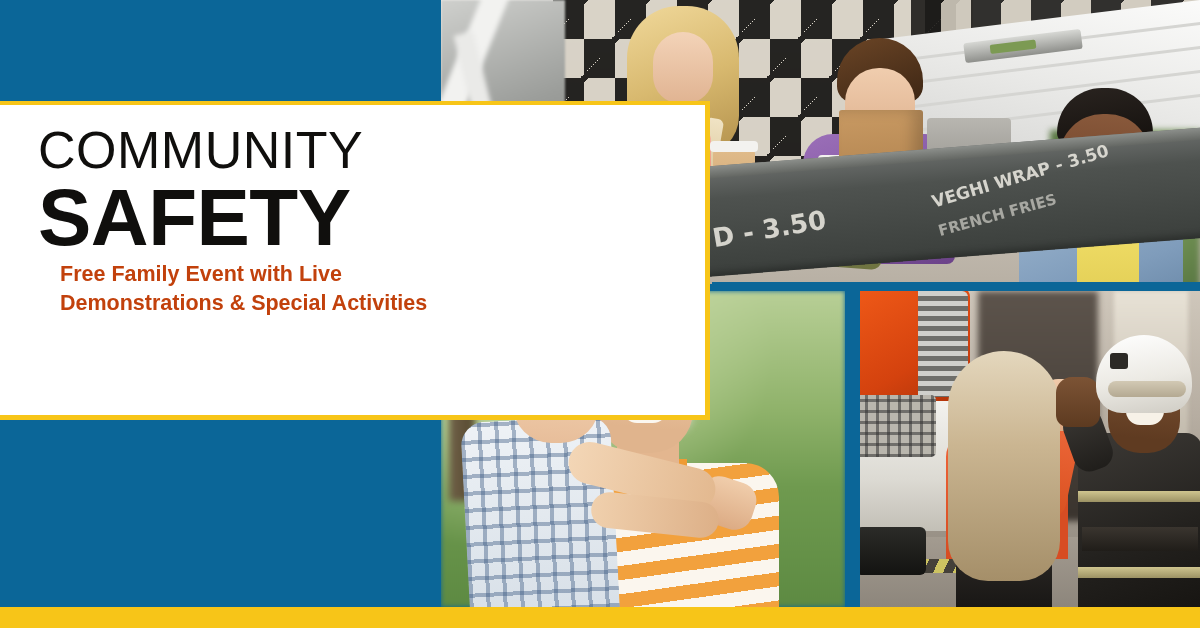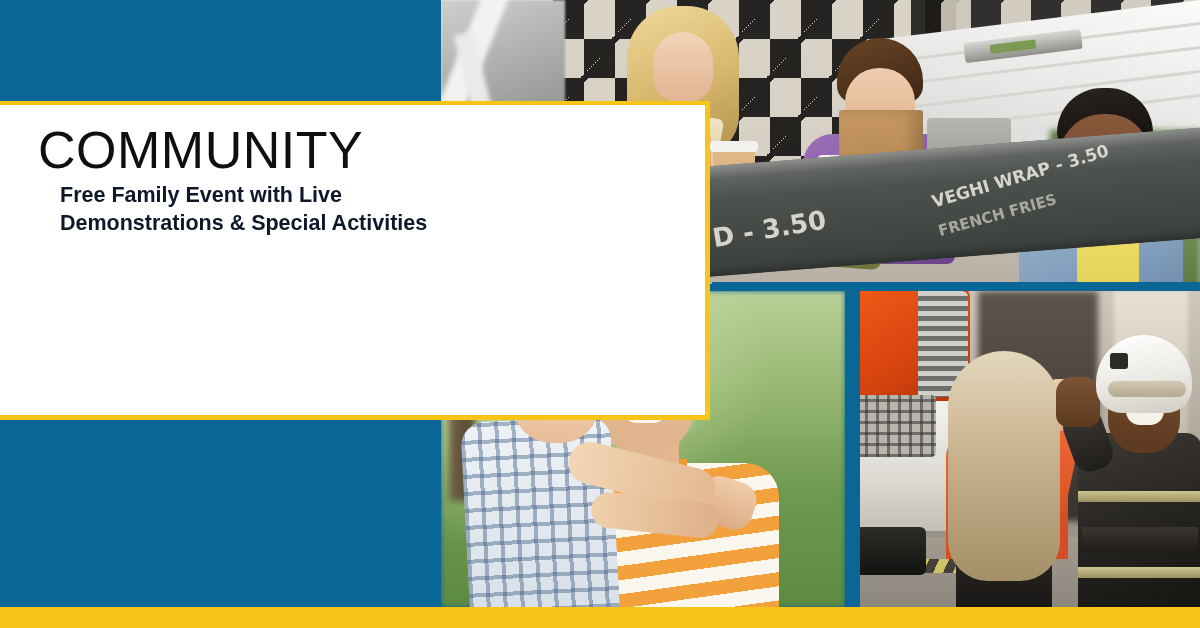--- a/index.html
+++ b/index.html
@@ -556,21 +556,21 @@
     letter-spacing: 0.5px;
     color: #100f0d;
     line-height: .92;
   }
   #subtitle {
     margin-left: 22px;
     margin-bottom: 6px;
     font-size: 21.5px;
     font-weight: 700;
     line-height: 1.32;
-    color: #0f172a;
+    color: #c2410c;
     white-space: pre-line;
     font-stretch: condensed;
   }
 </style>
 </head>
 <body>
 
 <div id="poster">
 
   <div class="blue-field"></div>
@@ -700,20 +700,21 @@
       <div class="badge"></div>
     </div>
   </div>
 
   <div class="rule-h" id="divider-horizontal"></div>
   <div id="divider-vertical"></div>
 
   <div id="headline-card">
     <div id="headline-inner">
       <div class="headline-line" id="title-community">COMMUNITY</div>
+      <div class="headline-line" id="title-safety">SAFETY</div>
       <div id="title-row-bottom">
         <div id="subtitle">Free Family Event with Live
 Demonstrations &amp; Special Activities</div>
       </div>
     </div>
   </div>
 
   <div id="bottom-bar"></div>
 
 </div>

